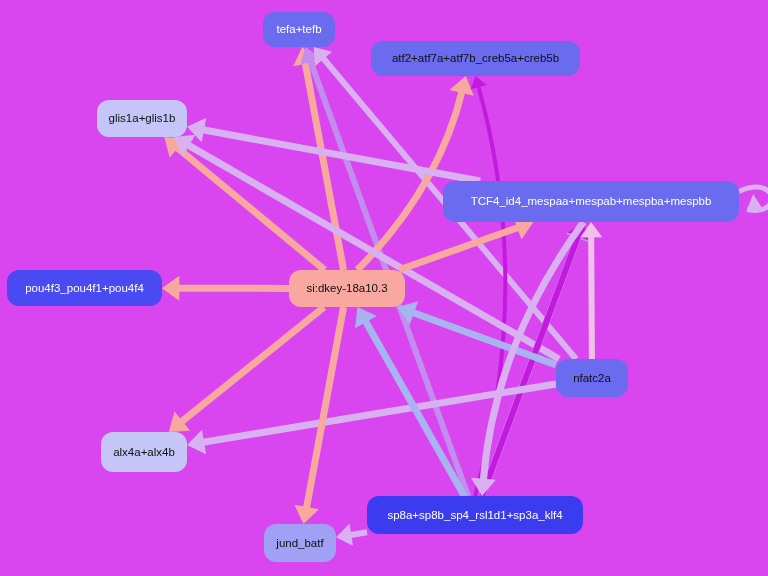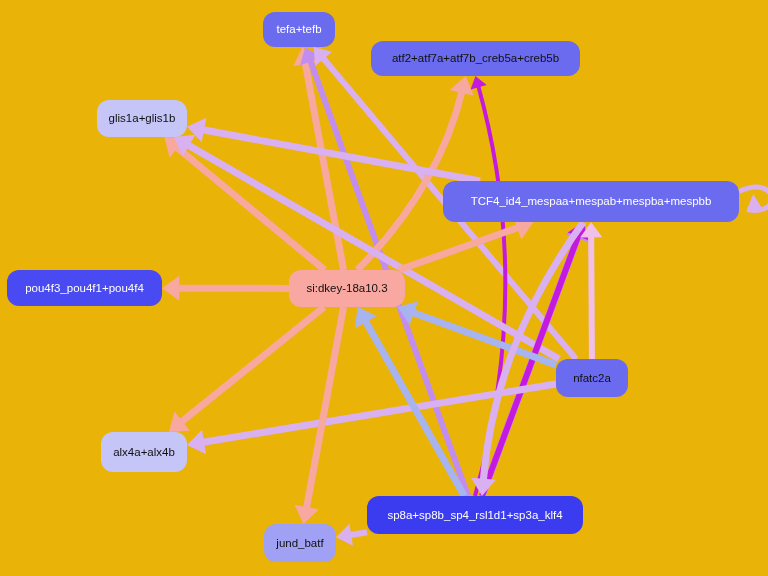--- a/index.html
+++ b/index.html
@@ -4,21 +4,21 @@
 <style>
   html, body {
     margin: 0;
     padding: 0;
     background: #ffffff;
   }
   #canvas-wrap {
     position: relative;
     width: 768px;
     height: 576px;
-    background: #eab308;
+    background: #d946ef;
     overflow: hidden;
     font-family: "Liberation Sans", sans-serif;
   }
   svg.net {
     position: absolute;
     left: 0;
     top: 0;
     width: 768px;
     height: 576px;
     display: block;

